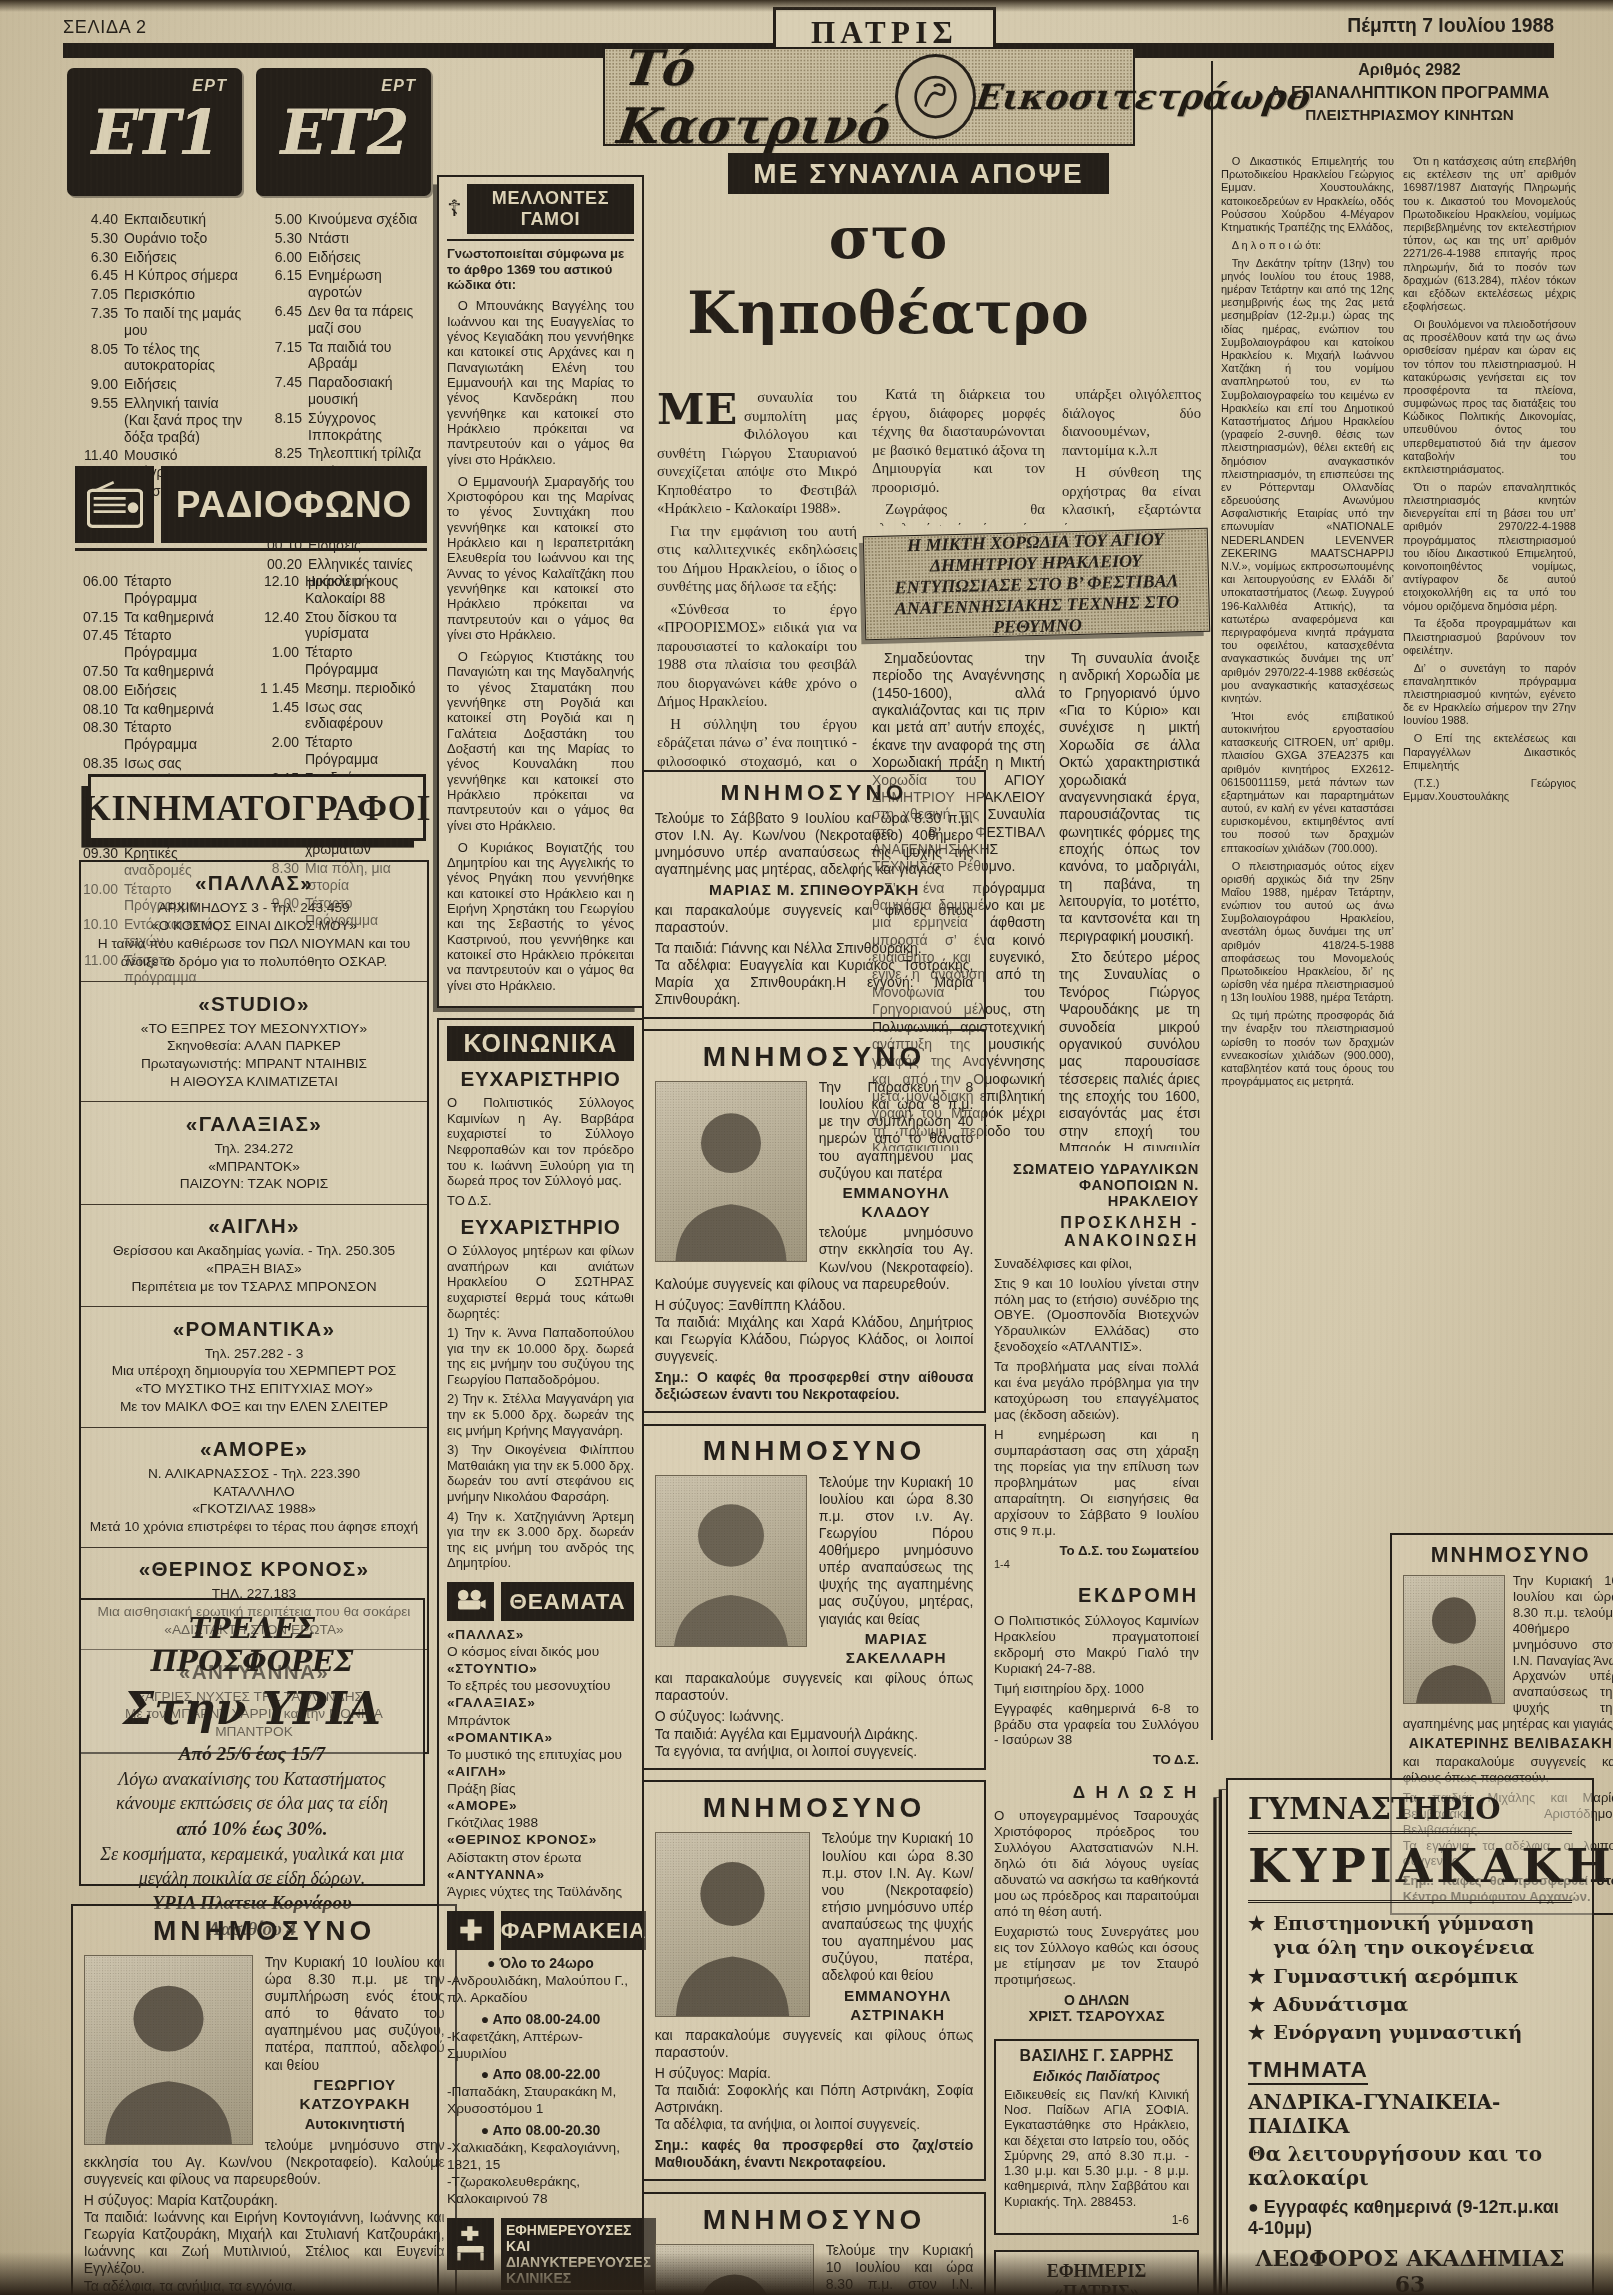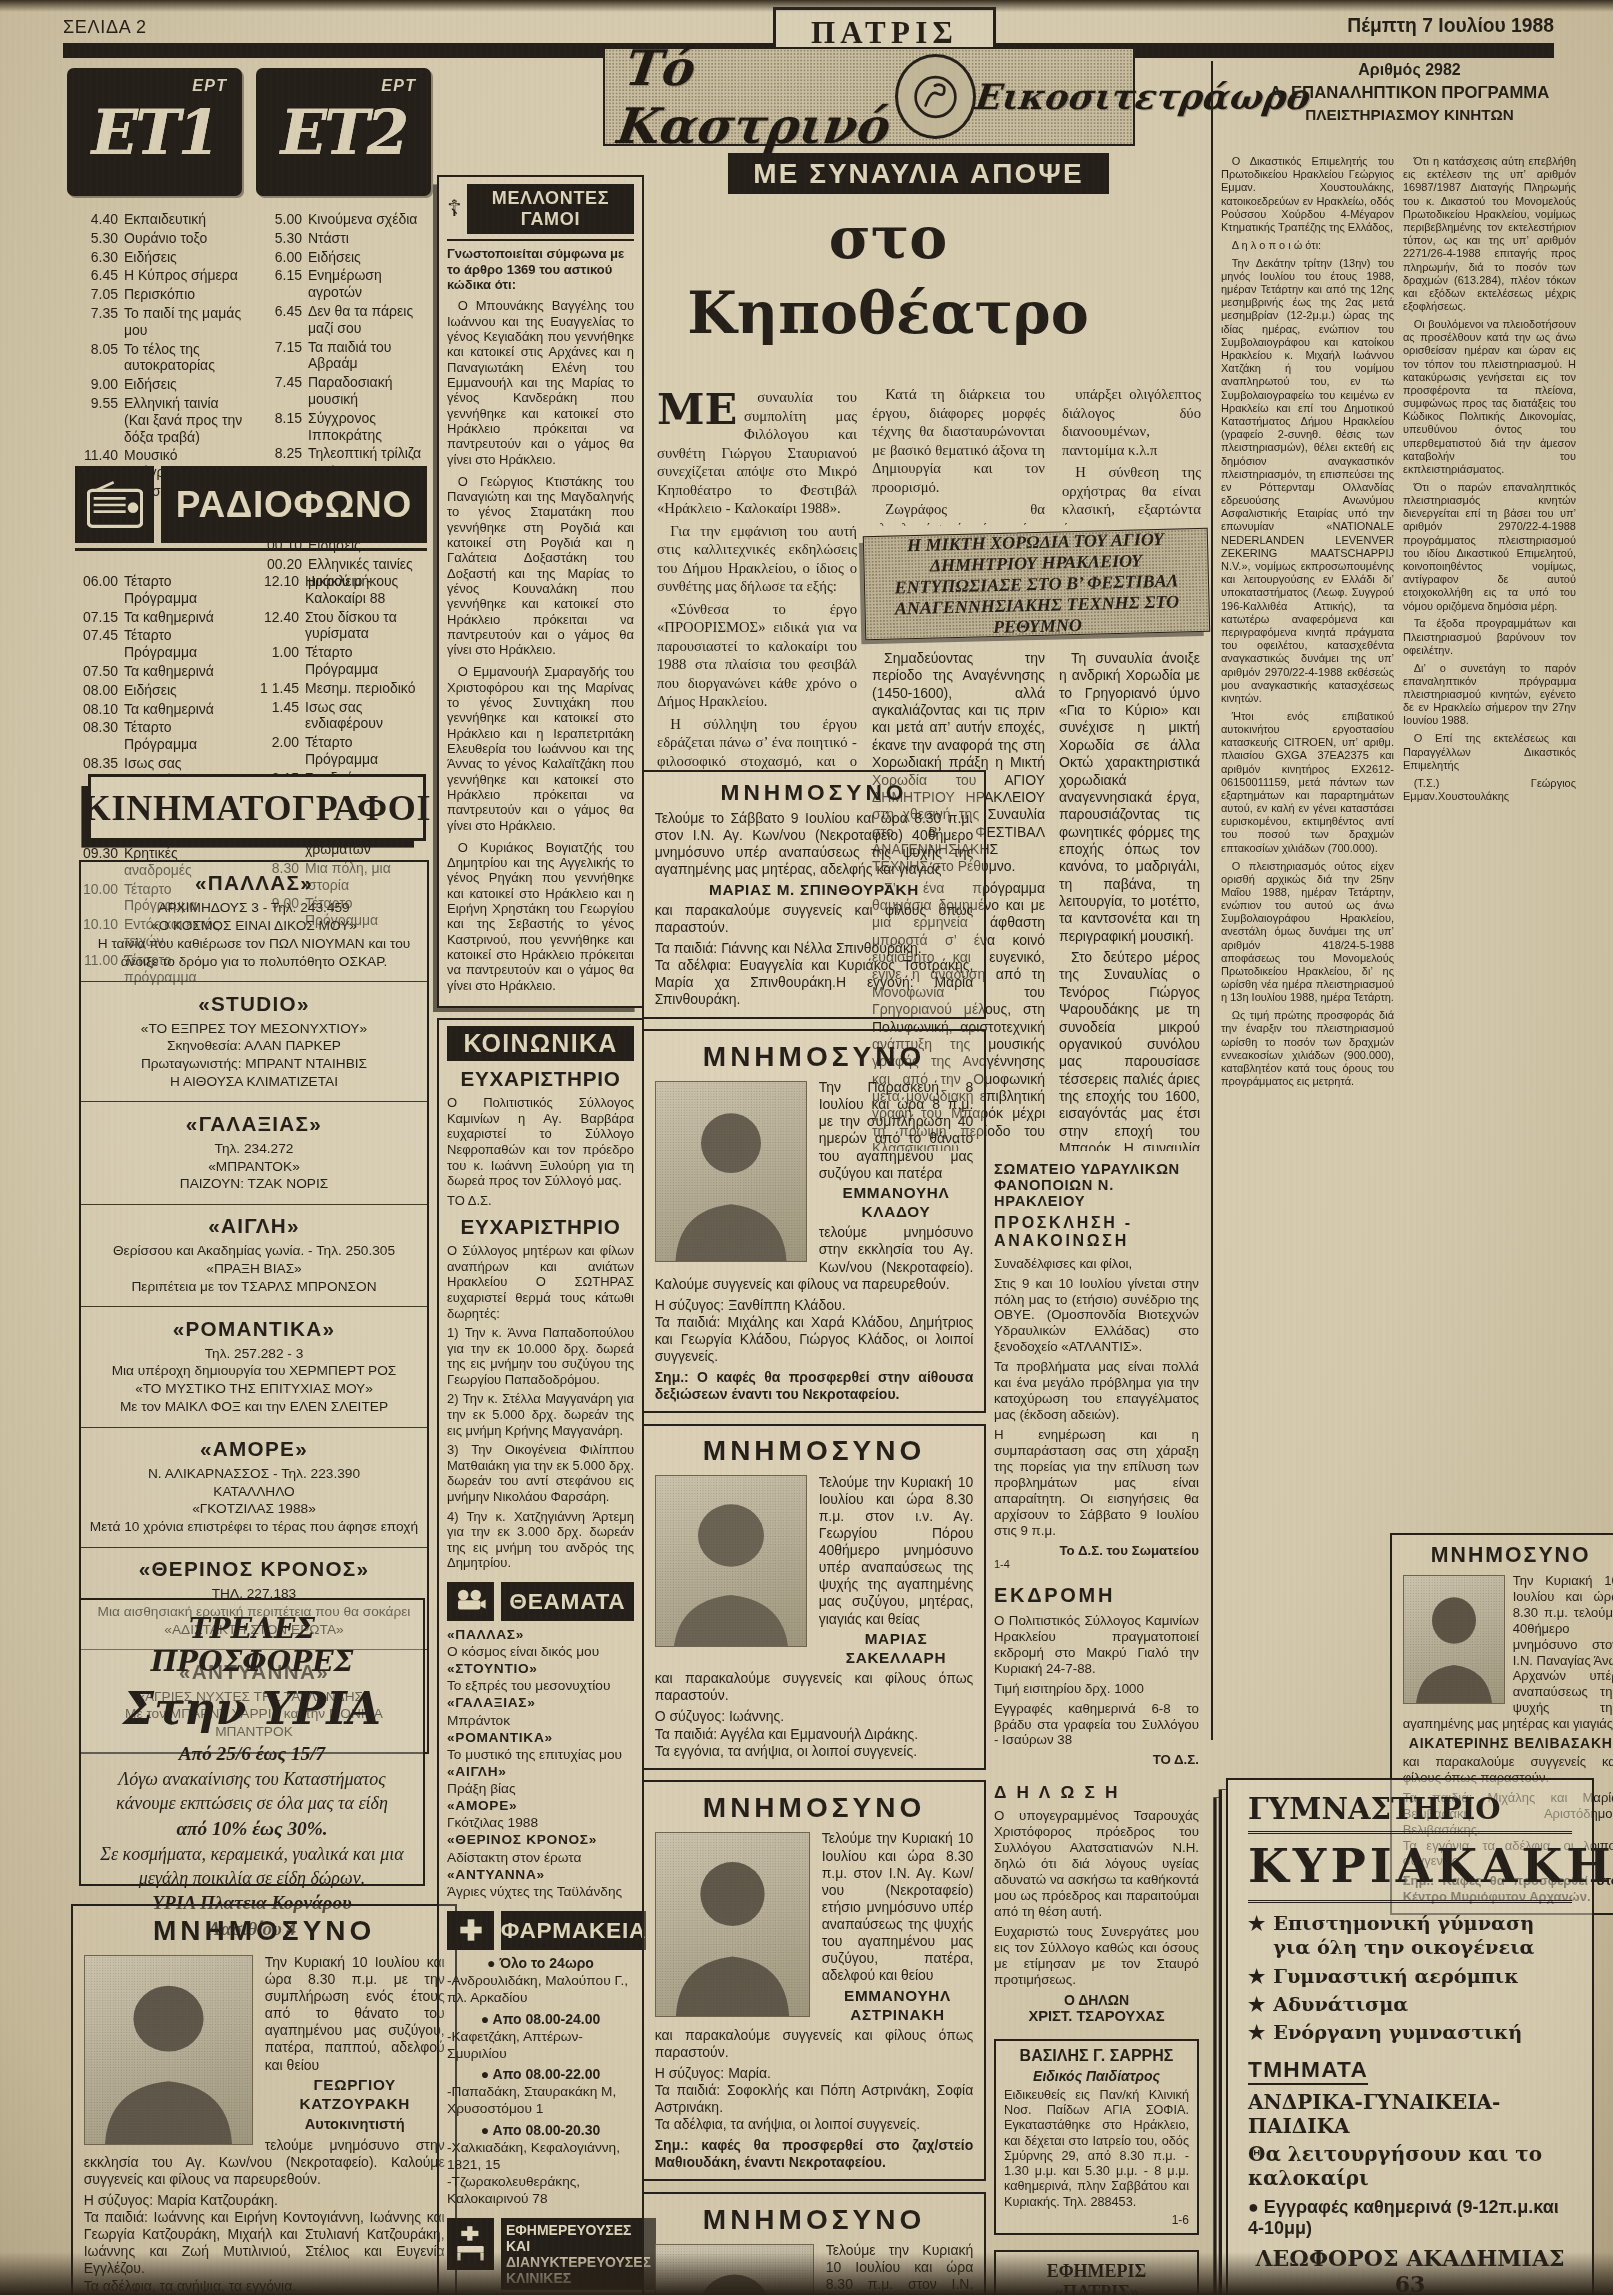--- a/index.html
+++ b/index.html
@@ -124,21 +124,21 @@
 
   
   .aucthead{text-align:center;font-weight:bold;}
   .aucttext{font-size:11px;line-height:1.2;text-align:justify;overflow:hidden;}
   .aucttext p{margin:0 0 4.7px;text-indent:10.7px;}
   .vrule{background:#241f19;}
 
   
   .col4 > div{margin-bottom:14.7px;}
   .smallbody p{margin:0 0 4px;font-size:13.3px;line-height:1.2;text-align:justify;}
-  .head-sp{text-align:left;font-weight:bold;letter-spacing:2.7px;}
+  .head-sp{text-align:right;font-weight:bold;letter-spacing:2.7px;}
   .docbox,.paperbox{border:2px solid #241f19;padding:6.7px 8px;background:rgba(226,216,192,.3);}
 
   
   .gym{border:2.7px solid #241f19;background:rgba(228,219,196,.5);padding:12px 20px;
     box-shadow:-8px 8px 0 -4px #d4c9ad,-9.3px 9.3px 0 -2px #241f19,-14.7px 14.7px 0 -5.3px #d4c9ad,-16px 16px 0 -3.3px #241f19;}
   .gym-kicker{font-family:"DejaVu Serif",serif;font-weight:bold;font-size:29px;border-bottom:3.3px double #241f19;padding-bottom:5.3px;}
   .gym-name{font-family:"DejaVu Serif",serif;font-weight:bold;font-size:47px;letter-spacing:4px;text-align:center;
     border-bottom:3.3px double #241f19;padding:4px 0 6.7px;margin-bottom:9.3px;}
   .gym-b{display:flex;gap:8px;font-family:"DejaVu Serif",serif;font-weight:bold;font-size:19.3px;line-height:1.25;margin-bottom:4px;}
   .gym-b .star{flex:none;}
@@ -499,22 +499,22 @@
   <div class="abs col2" style="left:437px;top:175px;">
     <div class="wedbox">
       <div class="wedhdr">
         <span class="cross">☦</span>
         <div class="hdrchip">ΜΕΛΛΟΝΤΕΣ ΓΑΜΟΙ</div>
       </div>
       <div class="wedintro">Γνωστοποιείται σύμφωνα με το άρθρο 1369 του αστικού κώδικα ότι:</div>
       <div class="wedlist">
 
       <p>Ο Μπουνάκης Βαγγέλης του Ιωάννου και της Ευαγγελίας το γένος Κεγιαδάκη που γεννήθηκε και κατοικεί στις Αρχάνες και η Παναγιωτάκη Ελένη του Εμμανουήλ και της Μαρίας το γένος Κανδεράκη που γεννήθηκε και κατοικεί στο Ηράκλειο πρόκειται να παντρευτούν και ο γάμος θα γίνει στο Ηράκλειο.</p>
+          <p>Ο Εμμανουήλ Σμαραγδής του Χριστοφόρου και της Μαρίνας το γένος Συντιχάκη που γεννήθηκε και κατοικεί στο Ηράκλειο και η Ιεραπετριτάκη Ελευθερία του Ιωάννου και της Άννας το γένος Καλαϊτζάκη που γεννήθηκε και κατοικεί στο Ηράκλειο πρόκειται να παντρευτούν και ο γάμος θα γίνει στο Ηράκλειο.</p>
           <p>Ο Γεώργιος Κτιστάκης του Παναγιώτη και της Μαγδαληνής το γένος Σταματάκη που γεννήθηκε στη Ρογδιά και κατοικεί στη Ρογδιά και η Γαλάτεια Δοξαστάκη του Δοξαστή και της Μαρίας το γένος Κουναλάκη που γεννήθηκε και κατοικεί στο Ηράκλειο πρόκειται να παντρευτούν και ο γάμος θα γίνει στο Ηράκλειο.</p>
-          <p>Ο Εμμανουήλ Σμαραγδής του Χριστοφόρου και της Μαρίνας το γένος Συντιχάκη που γεννήθηκε και κατοικεί στο Ηράκλειο και η Ιεραπετριτάκη Ελευθερία του Ιωάννου και της Άννας το γένος Καλαϊτζάκη που γεννήθηκε και κατοικεί στο Ηράκλειο πρόκειται να παντρευτούν και ο γάμος θα γίνει στο Ηράκλειο.</p>
           <p>Ο Κυριάκος Βογιατζής του Δημητρίου και της Αγγελικής το γένος Ρηγάκη που γεννήθηκε και κατοικεί στο Ηράκλειο και η Ειρήνη Χρηστάκη του Γεωργίου και της Σεβαστής το γένος Καστρινού, που γεννήθηκε και κατοικεί στο Ηράκλειο πρόκειται να παντρευτούν και ο γάμος θα γίνει στο Ηράκλειο.</p>
         </div>
     </div>
 
     <div class="col2box">
       <div class="kbanner">ΚΟΙΝΩΝΙΚΑ</div>
       <div class="euxtitle">ΕΥΧΑΡΙΣΤΗΡΙΟ</div>
       <div class="euxbody">
 
       <p>Ο Πολιτιστικός Σύλλογος Καμινίων η Αγ. Βαρβάρα ευχαριστεί το Σύλλογο Νεφροπαθών και τον πρόεδρο του κ. Ιωάννη Ξυλούρη για τη δωρεά προς τον Σύλλογό μας.</p>

